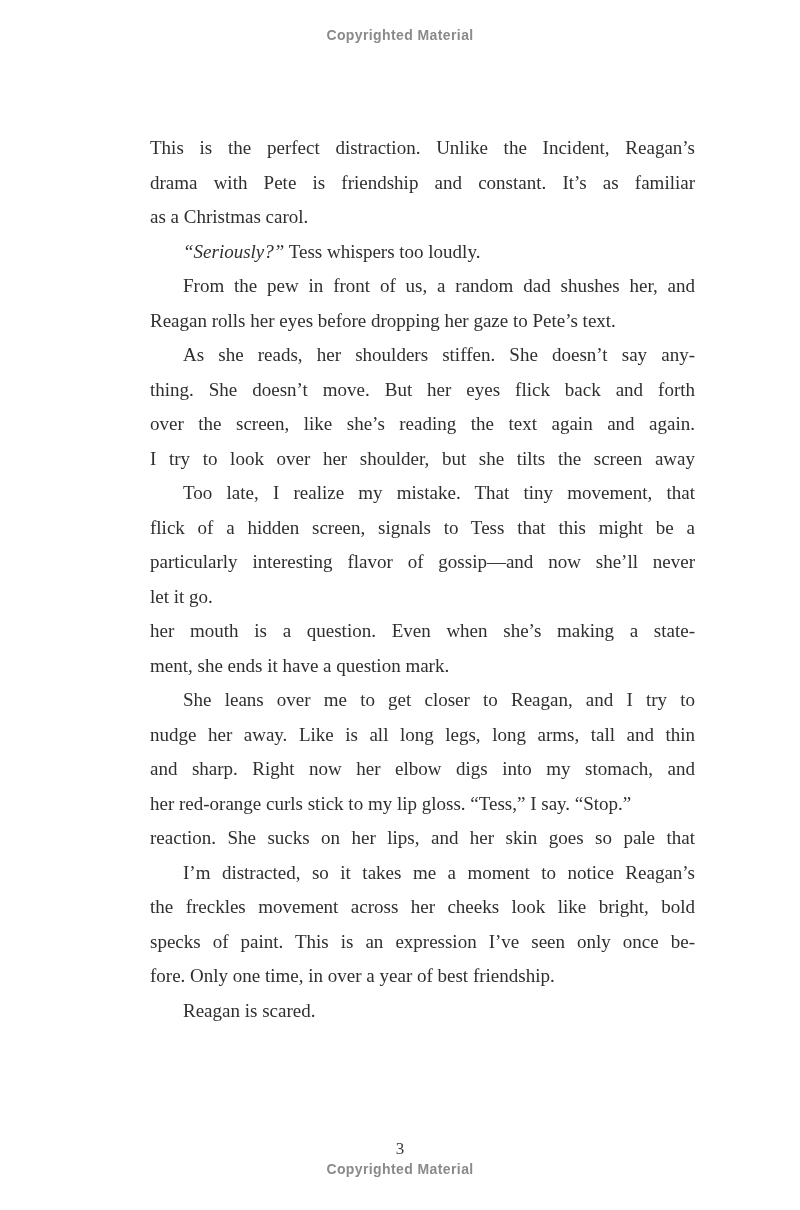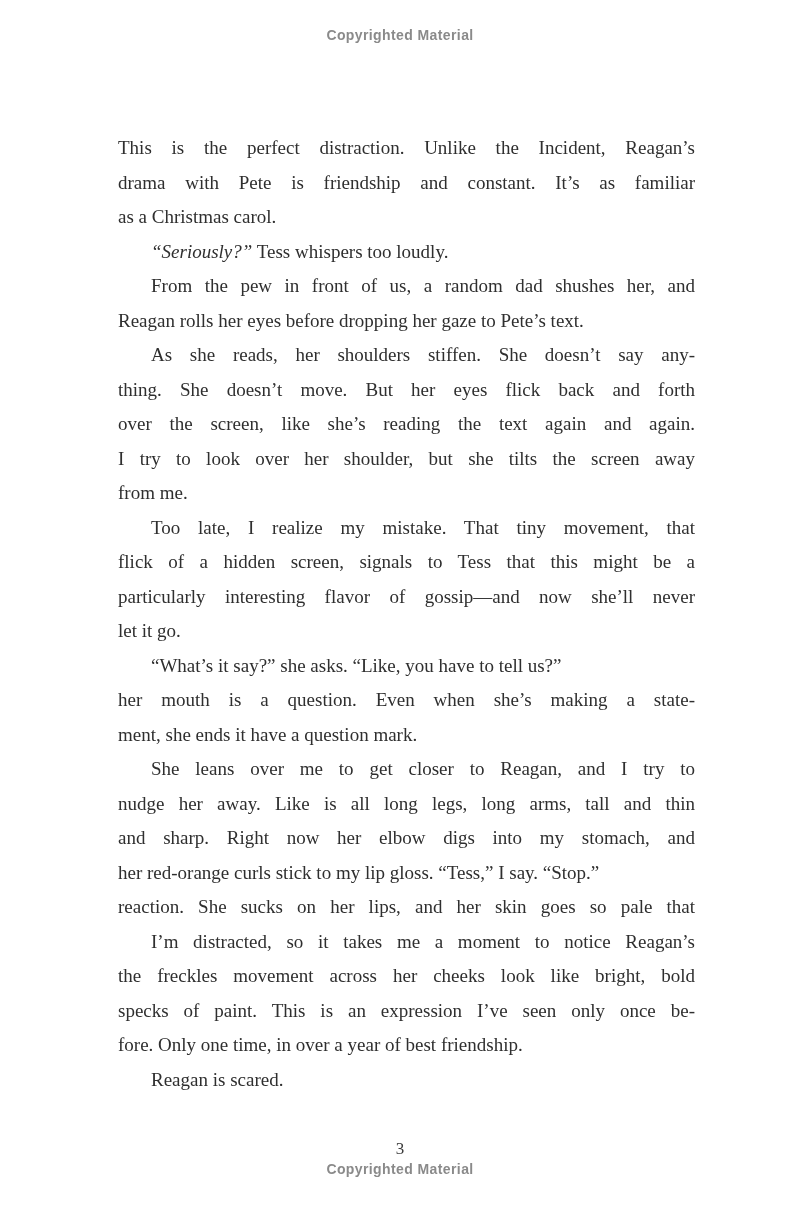--- a/index.html
+++ b/index.html
@@ -35,20 +35,21 @@
     width: 577px;
     color: #2f2f2f;
     font-size: 19px;
     line-height: 34.5px;
   }
   .line {
     text-align: justify;
     text-align-last: justify;
     height: 34.5px;
     overflow: hidden;
+    margin-left: 32px;
   }
   .line.last {
     text-align-last: left;
   }
   .line.indent {
     padding-left: 33px;
   }
   .it { font-style: italic; }
   .page-number {
     position: absolute;
@@ -70,26 +71,24 @@
       <div class="line"><span>This is the perfect distraction. Unlike the Incident, Reagan’s</span></div>
       <div class="line"><span>drama with Pete is friendship and constant. It’s as familiar</span></div>
       <div class="line last"><span>as a Christmas carol.</span></div>
       <div class="line last indent"><span class="it">“Seriously?”</span><span> Tess whispers too loudly.</span></div>
       <div class="line indent"><span>From the pew in front of us, a random dad shushes her, and</span></div>
       <div class="line last"><span>Reagan rolls her eyes before dropping her gaze to Pete’s text.</span></div>
       <div class="line indent"><span>As she reads, her shoulders stiffen. She doesn’t say any-</span></div>
       <div class="line"><span>thing. She doesn’t move. But her eyes flick back and forth</span></div>
       <div class="line"><span>over the screen, like she’s reading the text again and again.</span></div>
       <div class="line"><span>I try to look over her shoulder, but she tilts the screen away</span></div>
-      <div class="line last"><span>from me.</span></div>
       <div class="line indent"><span>Too late, I realize my mistake. That tiny movement, that</span></div>
       <div class="line"><span>flick of a hidden screen, signals to Tess that this might be a</span></div>
       <div class="line"><span>particularly interesting flavor of gossip—and now she’ll never</span></div>
       <div class="line last"><span>let it go.</span></div>
-      <div class="line last indent"><span>“What’s it say?” she asks. “Like, you have to tell us?”</span></div>
       <div class="line"><span>her mouth is a question. Even when she’s making a state-</span></div>
       <div class="line last"><span>ment, she ends it have a question mark.</span></div>
       <div class="line indent"><span>She leans over me to get closer to Reagan, and I try to</span></div>
       <div class="line"><span>nudge her away. Like is all long legs, long arms, tall and thin</span></div>
       <div class="line"><span>and sharp. Right now her elbow digs into my stomach, and</span></div>
       <div class="line last"><span>her red-orange curls stick to my lip gloss. “Tess,” I say. “Stop.”</span></div>
       <div class="line"><span>reaction. She sucks on her lips, and her skin goes so pale that</span></div>
       <div class="line indent"><span>I’m distracted, so it takes me a moment to notice Reagan’s</span></div>
       <div class="line"><span>the freckles movement across her cheeks look like bright, bold</span></div>
       <div class="line"><span>specks of paint. This is an expression I’ve seen only once be-</span></div>

